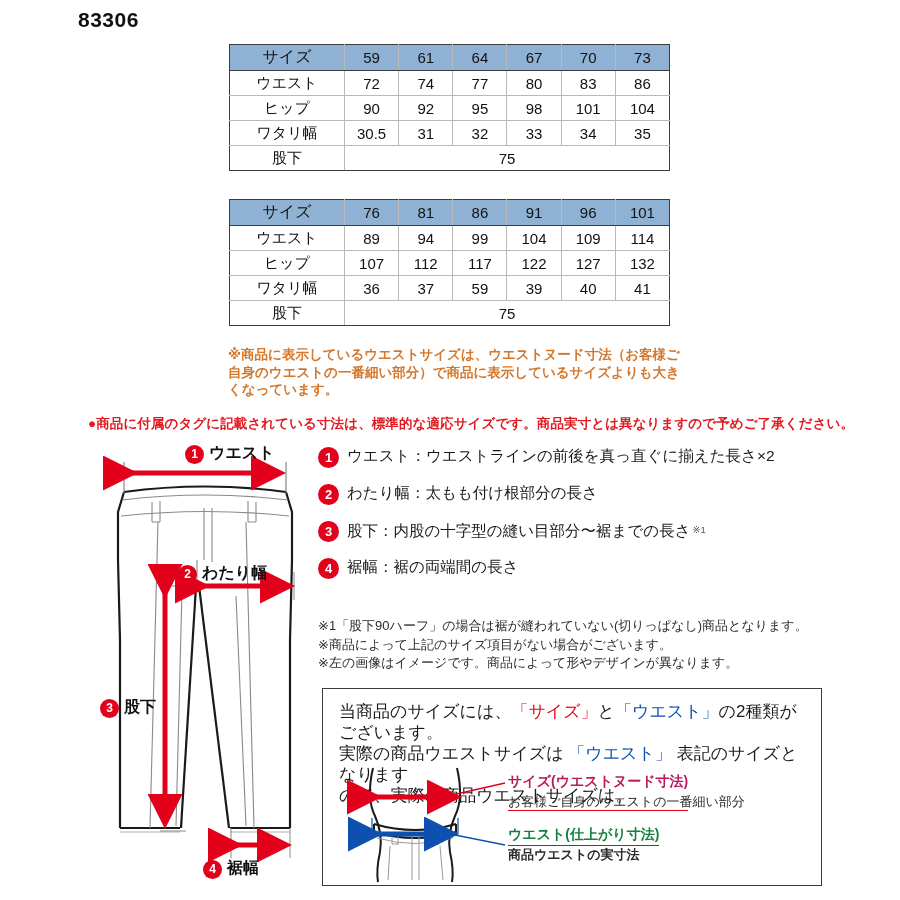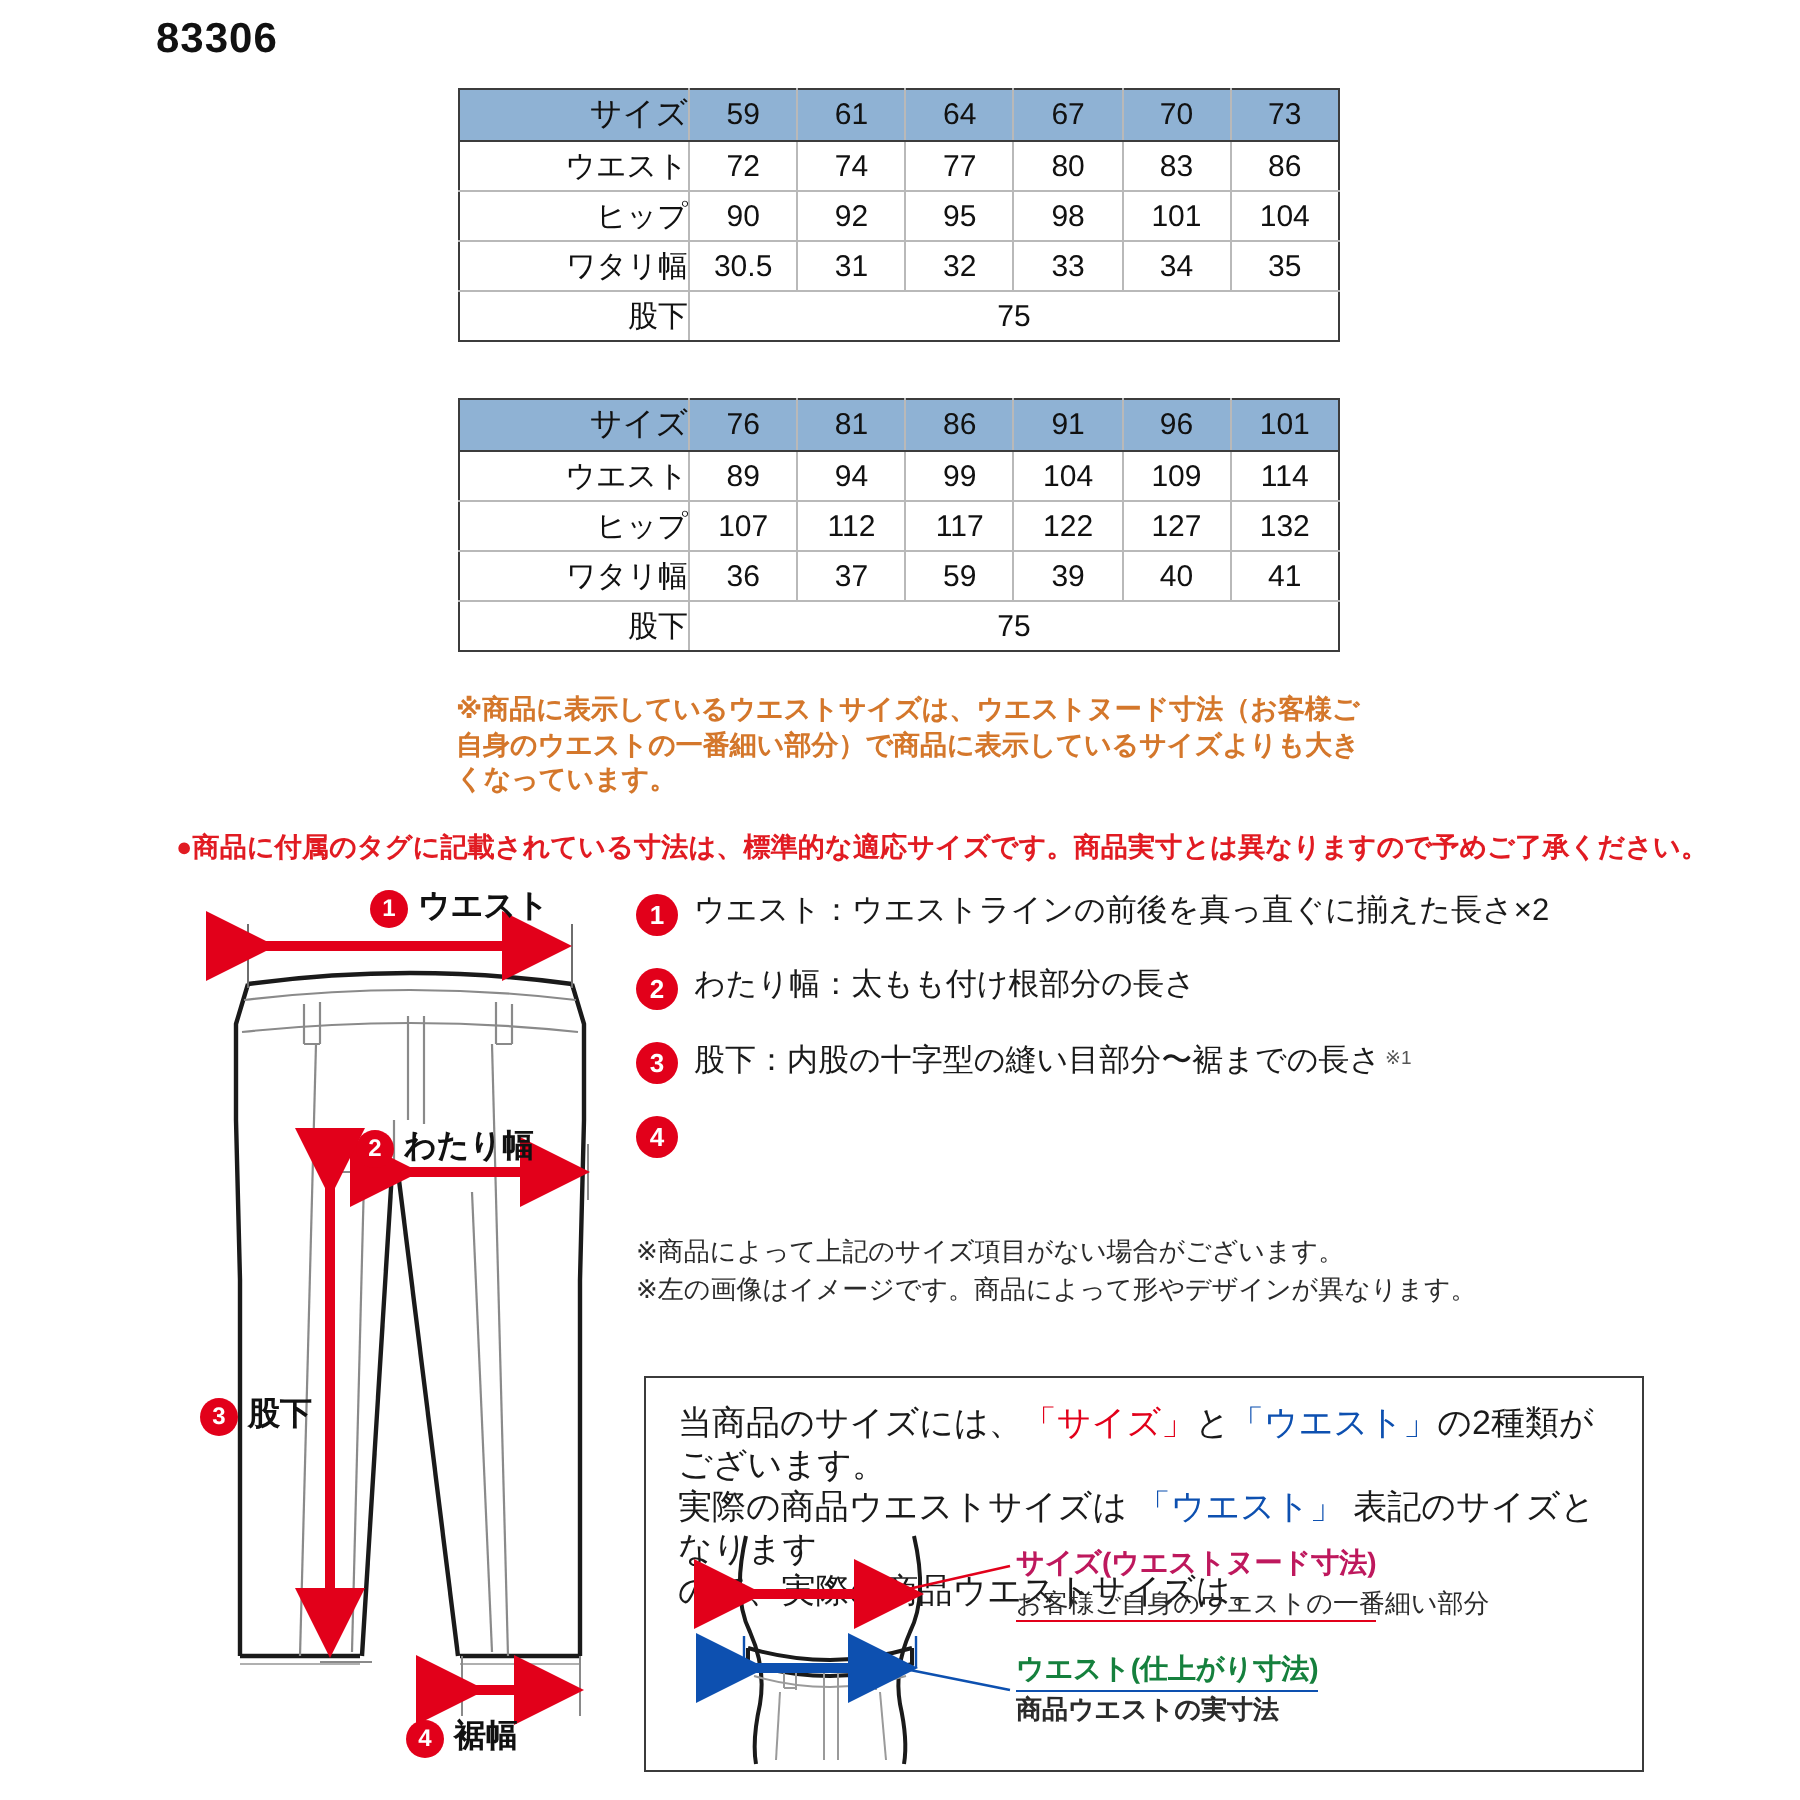--- a/index.html
+++ b/index.html
@@ -31,21 +31,21 @@
   #table-1{left:229px;top:44px;}
   #table-2{left:229px;top:199px;}
   .size-table td,.size-table th{
     border:1px solid #b9b9b9;
     text-align:center;
     height:24px;
     padding:0;
     font-weight:normal;
     color:#111;
   }
-  .size-table .outer-l{border-left:1px solid #3c3c3c;text-align:right;}
+  .size-table .outer-l{border-left:1px solid #3c3c3c;}
   .size-table .outer-r{border-right:1px solid #3c3c3c;}
   .size-table tr.hdr th{
     background:#8fb2d4;
     border-top:1px solid #3c3c3c;
     border-bottom:1px solid #3c3c3c;
     font-size:15px;
     height:25px;
   }
   .size-table tr.hdr th.label-col{font-size:16px;}
   .size-table tr:last-child td{border-bottom:1px solid #3c3c3c;}
@@ -245,24 +245,26 @@
     <div class="def-row">
       <div class="num-badge">2</div>
       <div class="def-text">わたり幅：太もも付け根部分の長さ</div>
     </div>
     <div class="def-row">
       <div class="num-badge">3</div>
       <div class="def-text"><span>股下：内股の十字型の縫い目部分〜裾までの長さ</span><span class="sup">※1</span></div>
     </div>
     <div class="def-row">
       <div class="num-badge">4</div>
+      <div class="def-text">裾幅：裾の両端間の長さ</div>
     </div>
   </div>
 
   <div class="small-notes">
+    <div>※1「股下90ハーフ」の場合は裾が縫われていない(切りっぱなし)商品となります。</div>
     <div>※商品によって上記のサイズ項目がない場合がございます。</div>
     <div>※左の画像はイメージです。商品によって形やデザインが異なります。</div>
   </div>
 
   <div class="info-box">
     <div class="info-text">
       <span>当商品のサイズには、</span><span class="hl-red">「サイズ」</span><span>と</span><span class="hl-blue">「ウエスト」</span><span>の2種類がございます。</span><br>
       <span>実際の商品ウエストサイズは </span><span class="hl-blue">「ウエスト」</span><span> 表記のサイズとなります</span><br>
       <span>ので、実際の商品ウエストサイズは。</span>
     </div>

